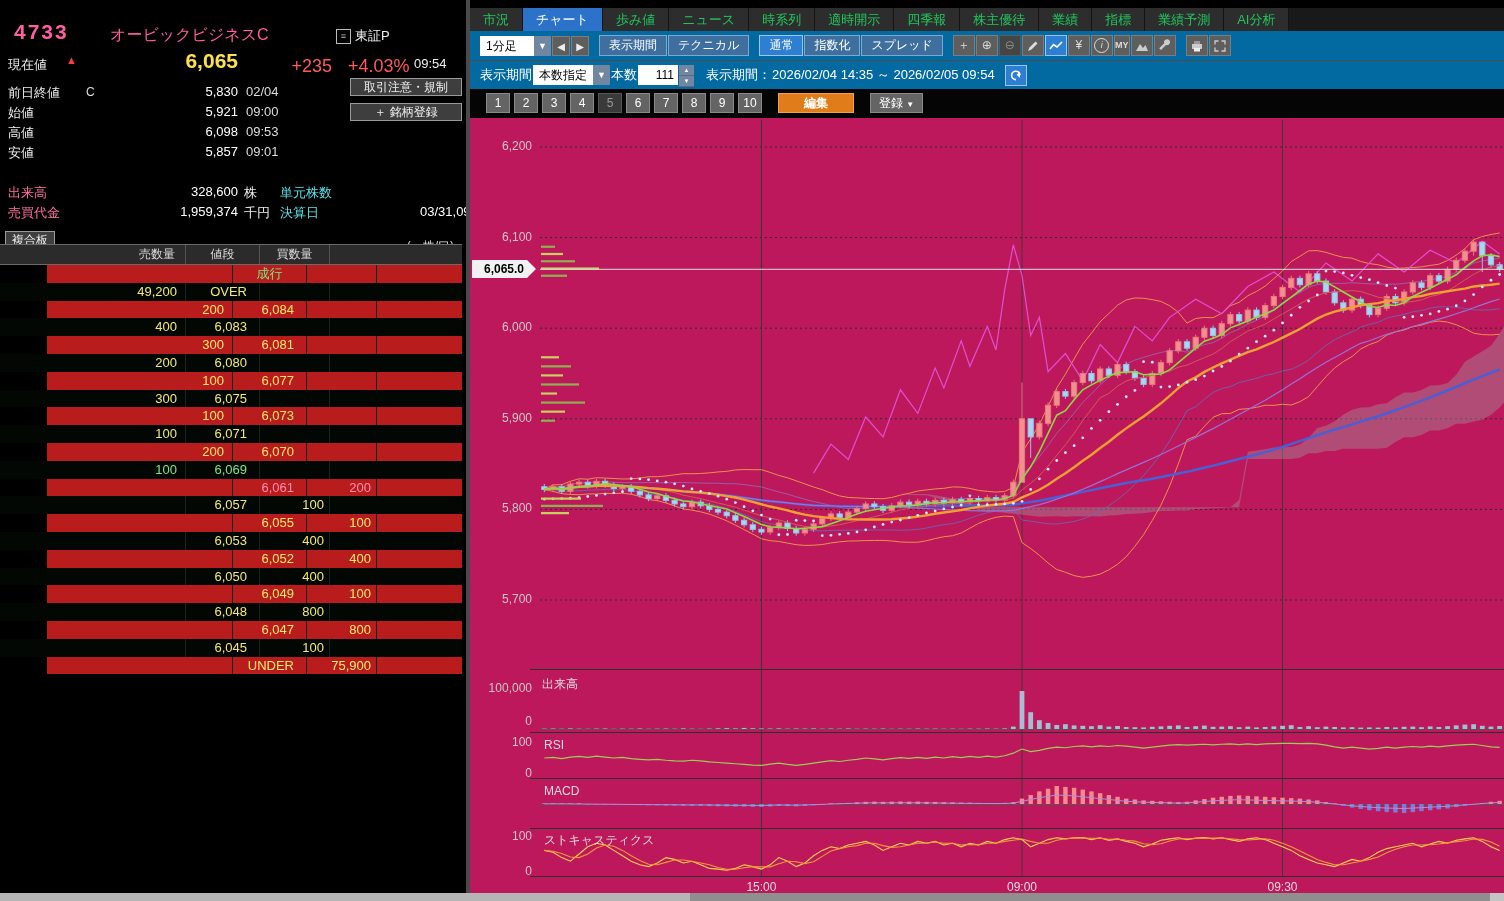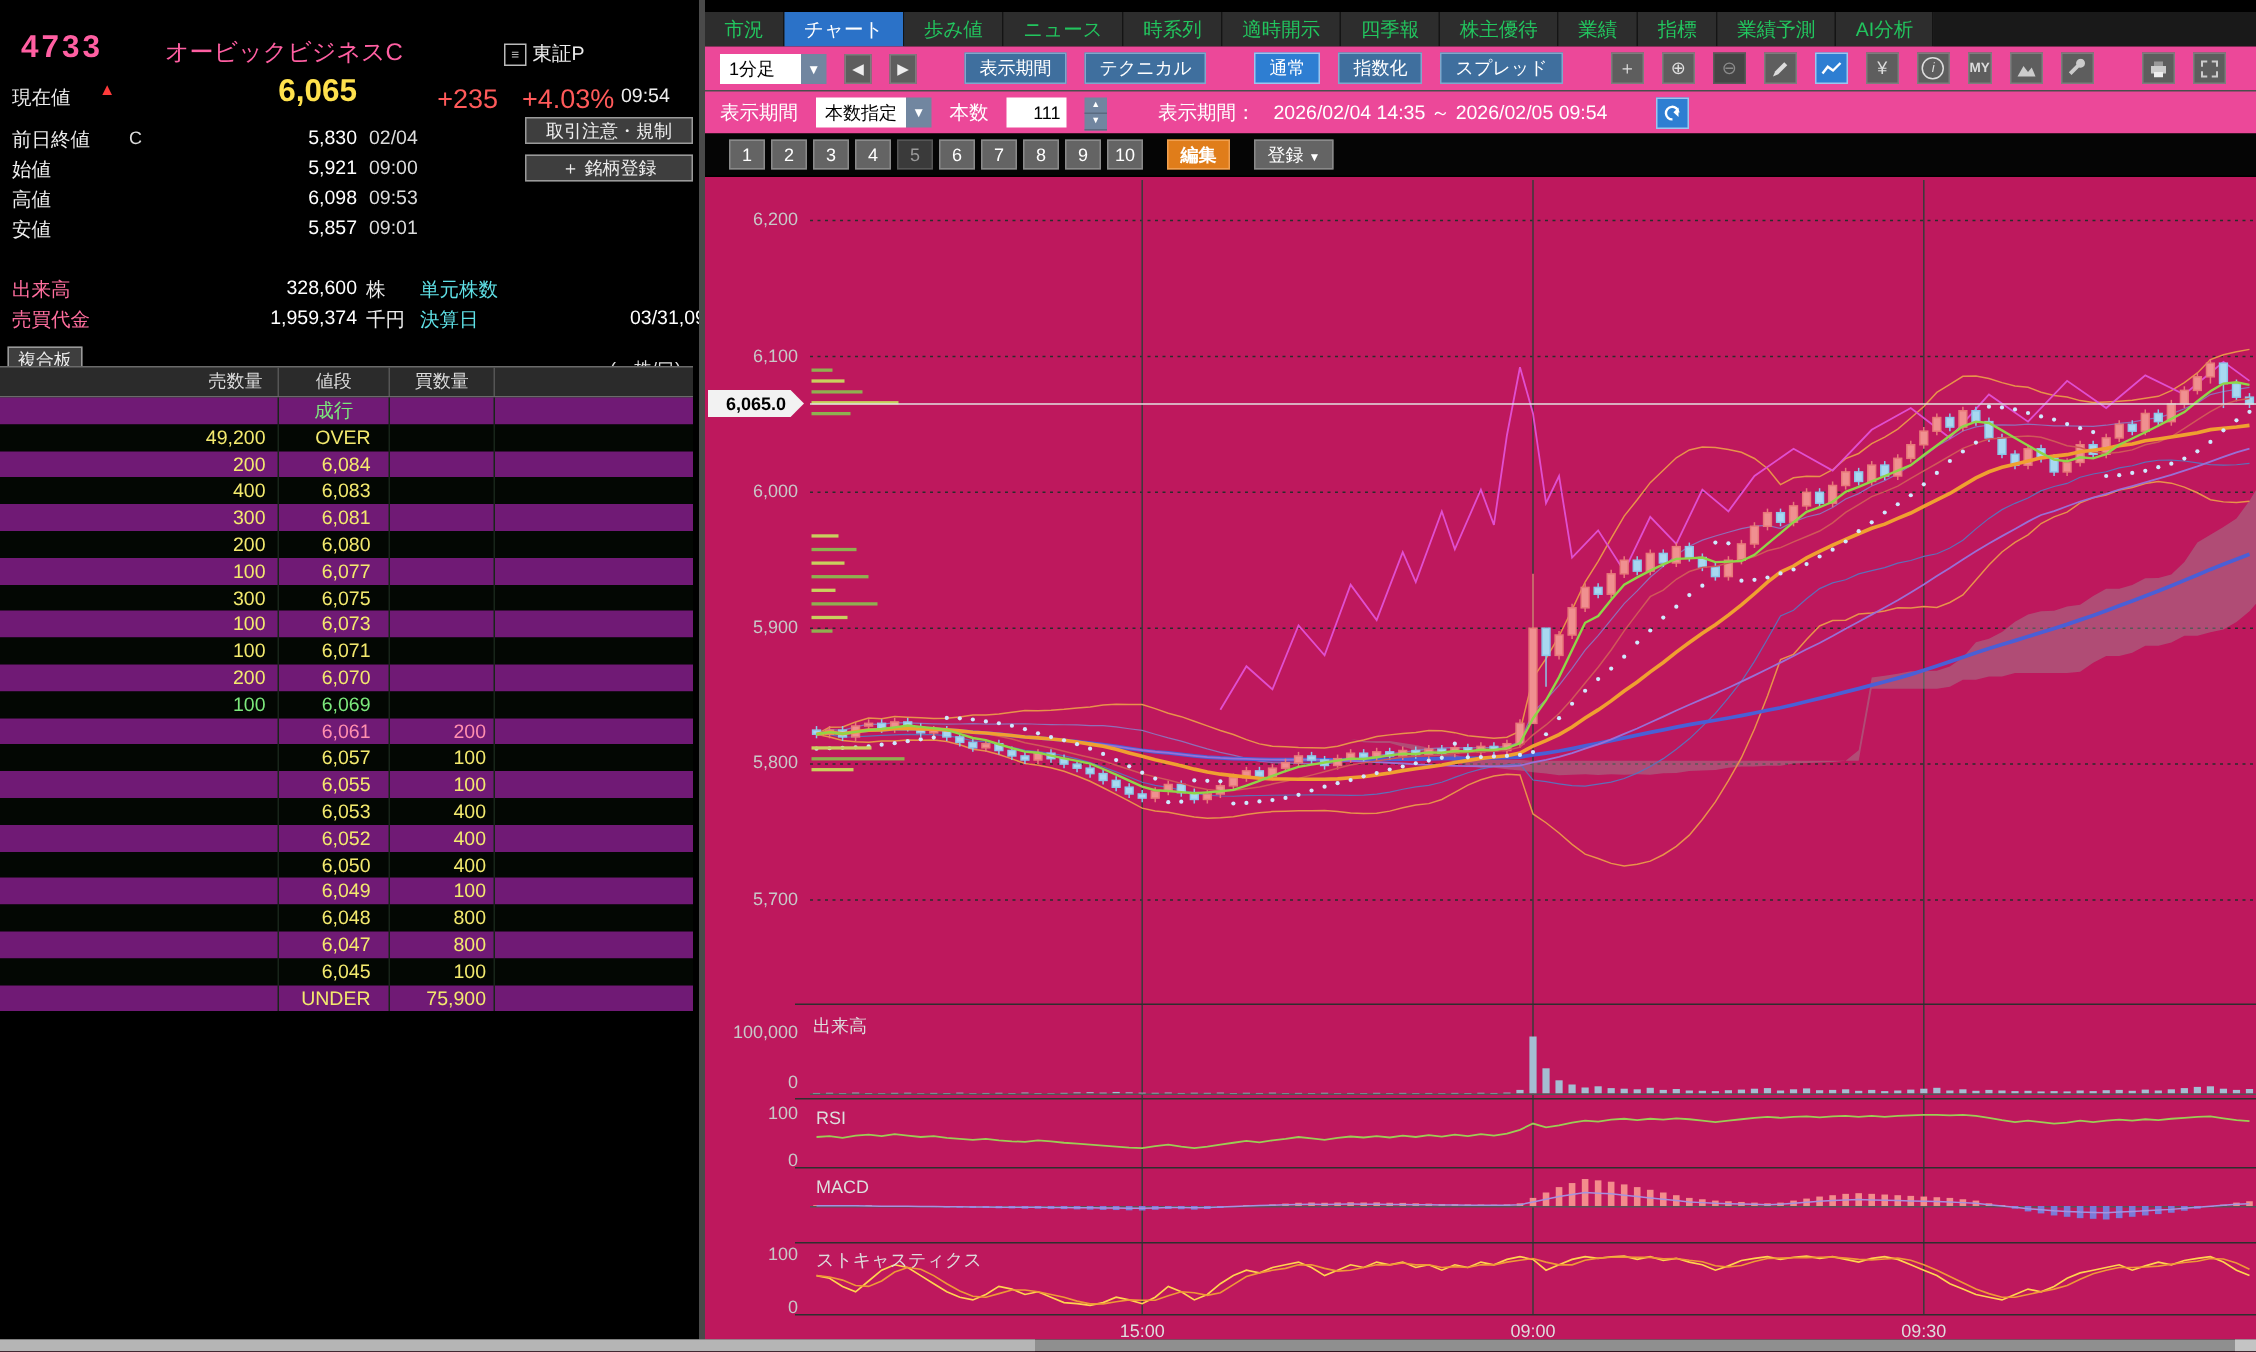--- a/index.html
+++ b/index.html
@@ -35,60 +35,60 @@
 
   
   .board{position:absolute;left:0;top:244px;width:462px;}
   .bhead{display:flex;height:19px;line-height:18px;background:#2b2b2b;border-top:1px solid #6a6a6a;border-bottom:1px solid #6a6a6a;color:#ddd;font-size:12px;}
   .bh{box-sizing:border-box;border-right:1px solid #555;}
   .bh-sell{width:186px;text-align:right;padding-right:10px;}
   .bh-price{width:74px;text-align:center;}
   .bh-buy{width:70px;text-align:center;}
   .bh-fill{flex:1;border-right:none;}
   .brow{display:flex;height:17.8px;line-height:17.8px;}
-  .brow.odd{background:#701a75;}
+  .brow.odd{background:#b91c1c;margin-left:47px;}
   .brow.even{background:#030703;}
   .bc{box-sizing:border-box;border-right:1px solid #18251a;color:#f3e96e;font-size:13px;}
   .bc-sell{width:186px;text-align:right;padding-right:8px;}
   .bc-price{width:74px;text-align:right;padding-right:12px;}
   .bc-buy{width:70px;text-align:right;padding-right:5px;}
   .bc-fill{flex:1;border-right:none;}
   .t-market .bc-price{color:#7ce87c;text-align:center;padding-right:0;}
   .t-best-ask .bc-price,.t-best-ask .bc-sell{color:#7ce87c;}
   .t-last-bid .bc-price,.t-last-bid .bc-buy{color:#ff8fae;}
 
   .vdivider{position:absolute;left:466px;top:0;width:4px;height:893px;background:#4a4a4a;}
 
   
   .right{position:absolute;left:470px;top:0;width:1034px;height:893px;background:#000;overflow:hidden;}
   .tabs{position:absolute;left:0;top:8px;height:23px;width:1034px;background:#191919;display:flex;}
   .tab{padding:0 13px;line-height:23px;font-size:13px;color:#22c55e;background:#2d2d2d;border-right:1px solid #141414;cursor:default;}
   .tab.active{background:#2b72c8;color:#fff;}
-  .tb1,.tb2{position:absolute;left:0;width:1034px;height:29px;background:#ec4899;display:flex;align-items:center;gap:12px;padding-left:10px;box-sizing:border-box;}
+  .tb1,.tb2{position:absolute;left:0;width:1034px;height:29px;background:#0369a1;display:flex;align-items:center;gap:1px;padding-left:10px;box-sizing:border-box;}
   .tb1{top:31px;}
   .tb2{top:60px;border-top:1px solid #4d4d4d;}
   .tb3{position:absolute;top:89px;left:0;width:1034px;height:28px;background:#050505;display:flex;align-items:center;gap:4px;padding-left:16px;box-sizing:border-box;}
   .combo{display:flex;height:20px;}
   .cval{background:#fff;color:#000;font-size:12px;line-height:20px;padding:0 6px;min-width:42px;}
   .carr{width:17px;background:#7186a0;color:#fff;text-align:center;line-height:20px;font-size:9px;}
   .sqbtn{width:18px;height:20px;background:#5e5e5e;color:#eee;text-align:center;line-height:19px;font-size:10px;border:1px solid #7d7d7d;box-sizing:border-box;}
   .bluebtn{height:21px;line-height:19px;padding:0 9px;background:#3f6f9e;border:1px solid #7fa8cc;color:#fff;font-size:12px;box-sizing:border-box;}
   .bluebtn.pressed{background:#2e7ed2;border-color:#9cc6ef;}
   .iconbtn{width:22px;height:21px;background:#5e5e5e;border:1px solid #7d7d7d;color:#ddd;text-align:center;line-height:19px;font-size:12px;box-sizing:border-box;display:flex;align-items:center;justify-content:center;}
   .iconbtn.active{background:#2e7ed2;border-color:#9cc6ef;color:#fff;}
   .iconbtn.disabled{background:#454545;color:#8a8a8a;border-color:#5a5a5a;}
   .gap8{width:8px;}
   .gap14{width:10px;}
   .wlab{font-size:13px;color:#fff;}
   .count-input{width:40px;height:20px;background:#fff;color:#000;font-size:12px;text-align:right;padding:0 4px;line-height:20px;box-sizing:border-box;}
   .spin{display:flex;flex-direction:column;width:15px;height:20px;}
   .spin div{flex:1;background:#7186a0;color:#fff;font-size:6px;line-height:10px;text-align:center;border-bottom:1px solid #5a6b80;}
   .numbtn{width:24px;height:20px;background:#646464;border:1px solid #8a8a8a;color:#fff;font-size:12px;text-align:center;line-height:18px;box-sizing:border-box;}
   .numbtn.dim{background:#3a3a3a;color:#999;border-color:#555;}
-  .editbtn{height:20px;padding:0 8px;background:#e07d1a;border:1px solid #f0a050;color:#fff;font-size:12px;line-height:18px;font-weight:bold;margin-left:12px;box-sizing:border-box;}
+  .editbtn{height:20px;padding:0 25px;background:#e07d1a;border:1px solid #f0a050;color:#fff;font-size:12px;line-height:18px;font-weight:bold;margin-left:12px;box-sizing:border-box;}
   .regbtn{height:20px;padding:0 8px;background:#646464;border:1px solid #8a8a8a;color:#fff;font-size:12px;line-height:18px;margin-left:12px;box-sizing:border-box;}
   .chart-wrap{position:absolute;left:0;top:118px;width:1034px;height:783px;background:#be185d;}
   .ylab,.slab{position:absolute;left:0;width:62px;text-align:right;font-size:12px;color:#c8c8c8;}
   .pane-name{position:absolute;font-size:12px;color:#ddd;}
   .xlab{position:absolute;top:762px;width:44px;text-align:center;font-size:12px;color:#ddd;}
   .price-tag{position:absolute;left:2px;top:142px;width:64px;height:18px;background:#f2f2f2;color:#000;
     font-size:12px;font-weight:bold;text-align:center;line-height:18px;
     clip-path:polygon(0 0,86% 0,100% 50%,86% 100%,0 100%);}
   .hscroll{position:absolute;left:0;top:893px;width:1504px;height:8px;background:#8f8f8f;}
   .hthumb{position:absolute;left:0;top:0;width:690px;height:8px;background:#b5b5b5;}

